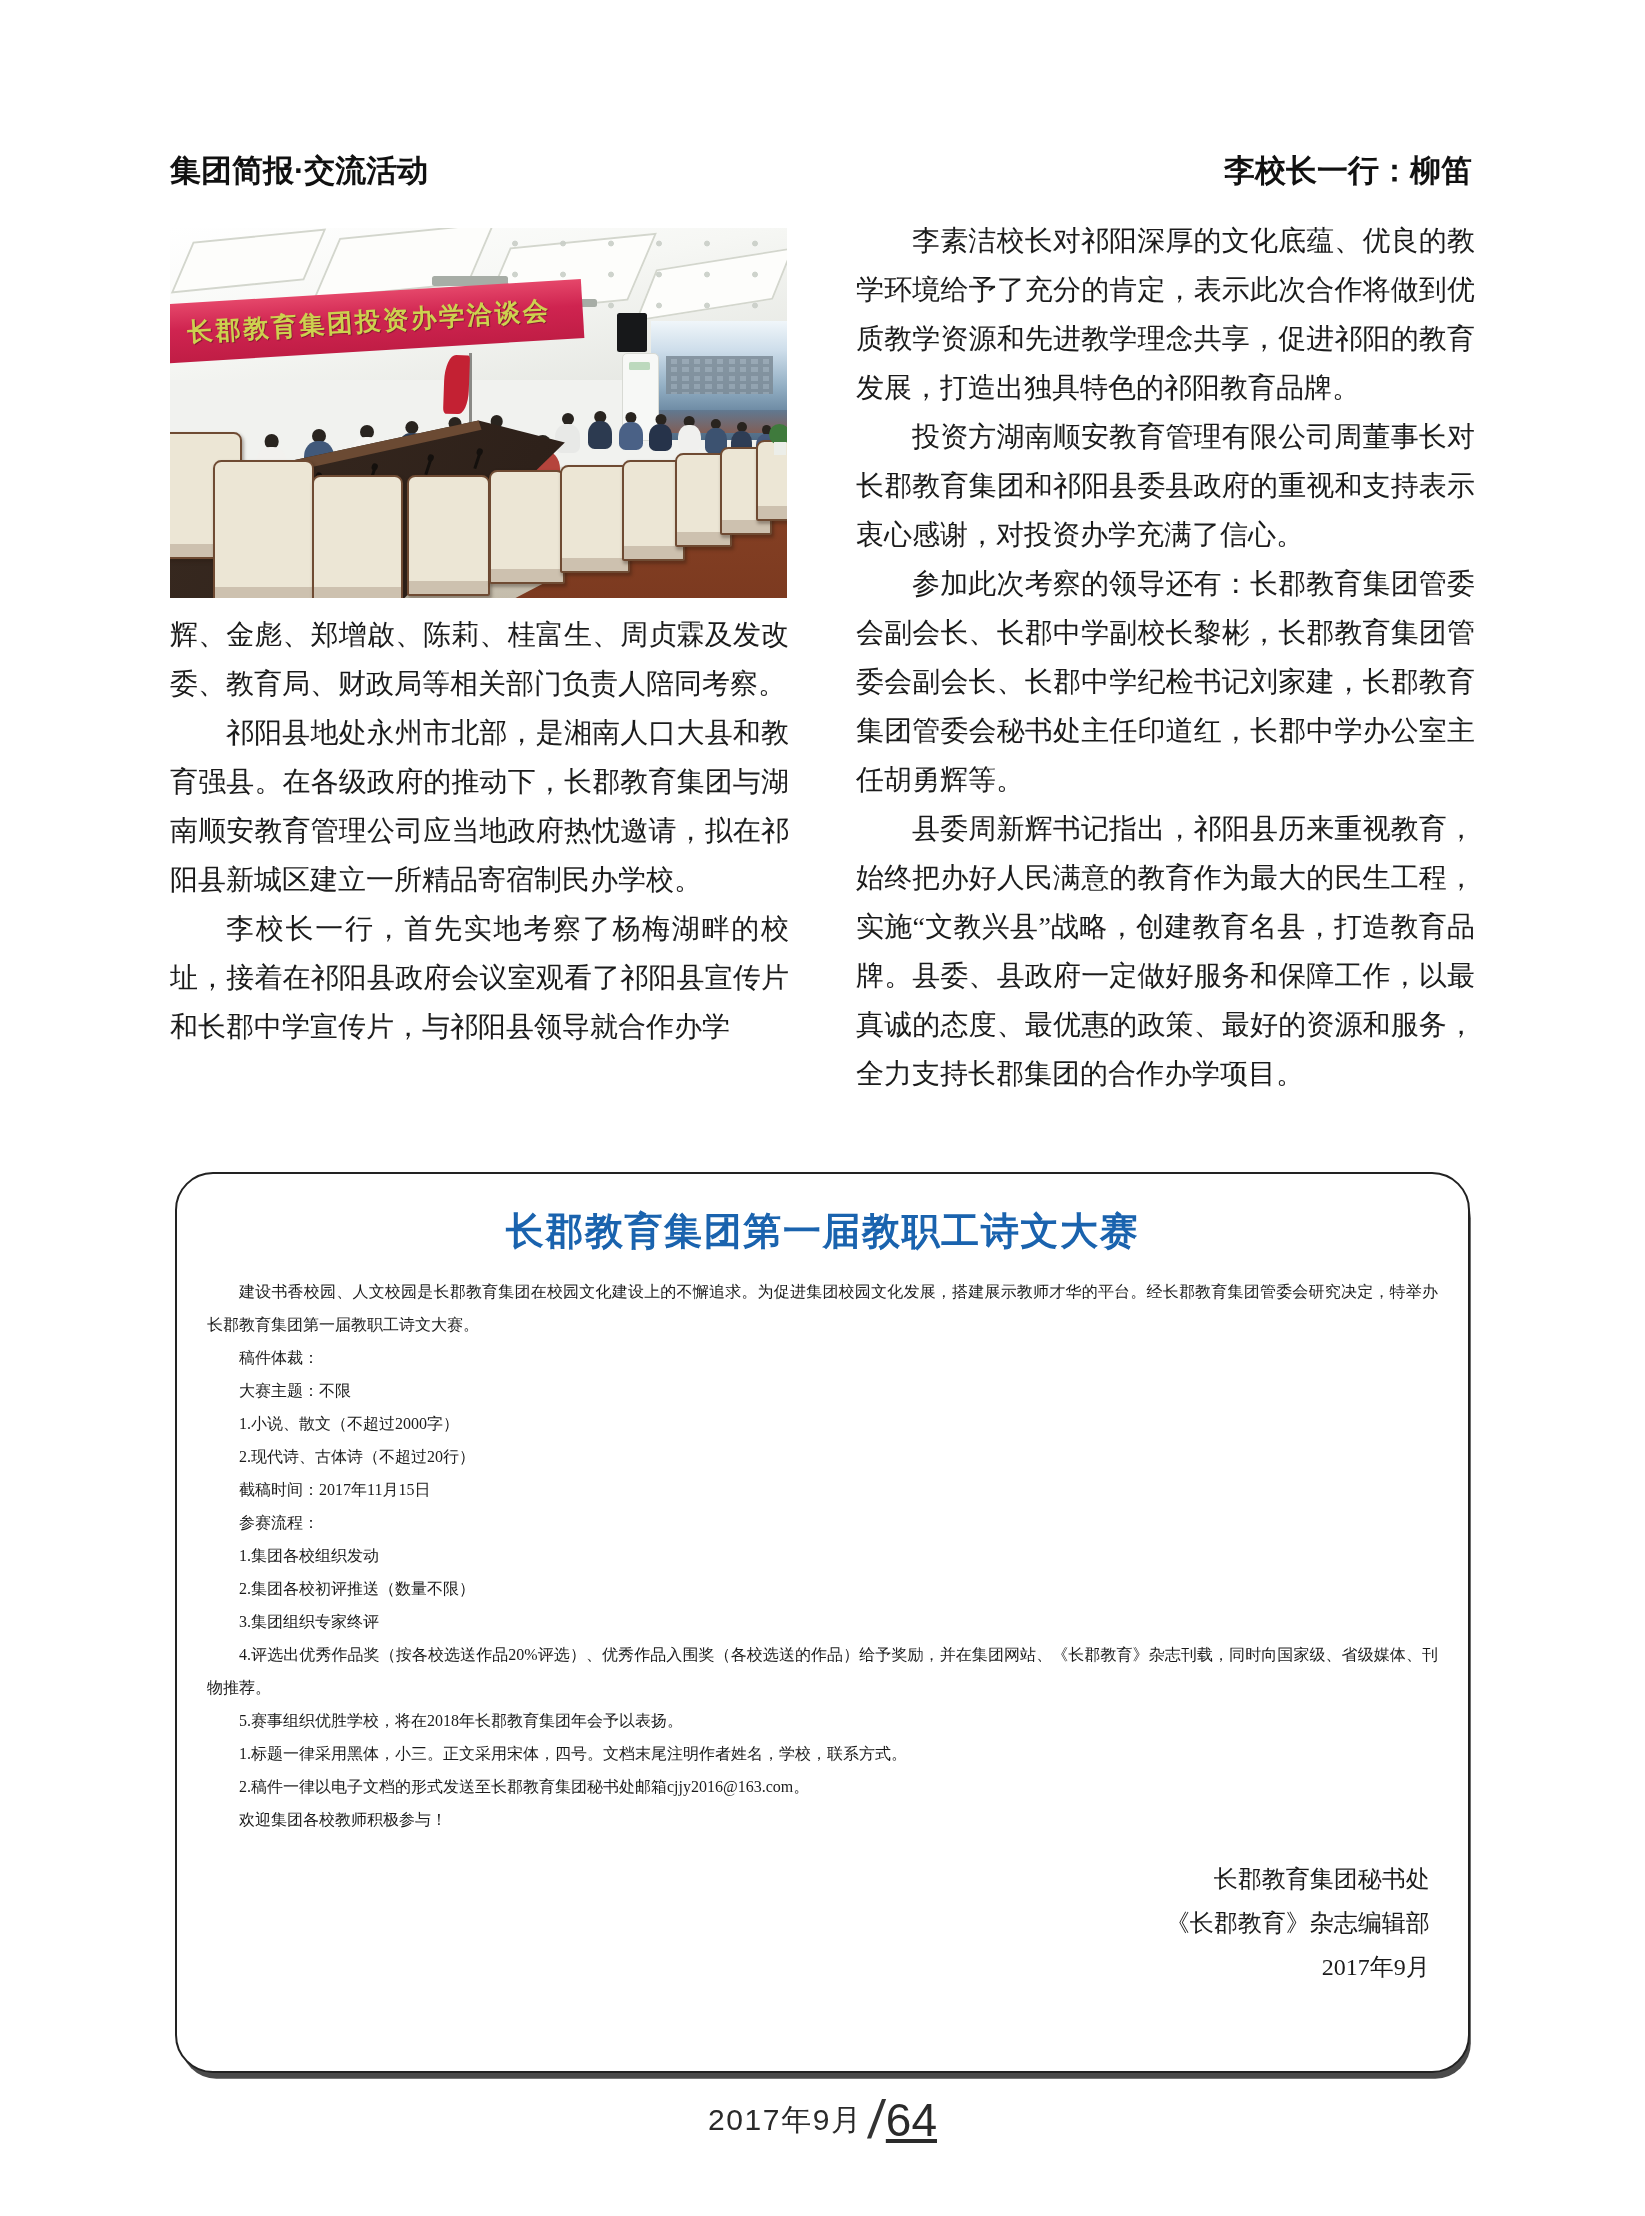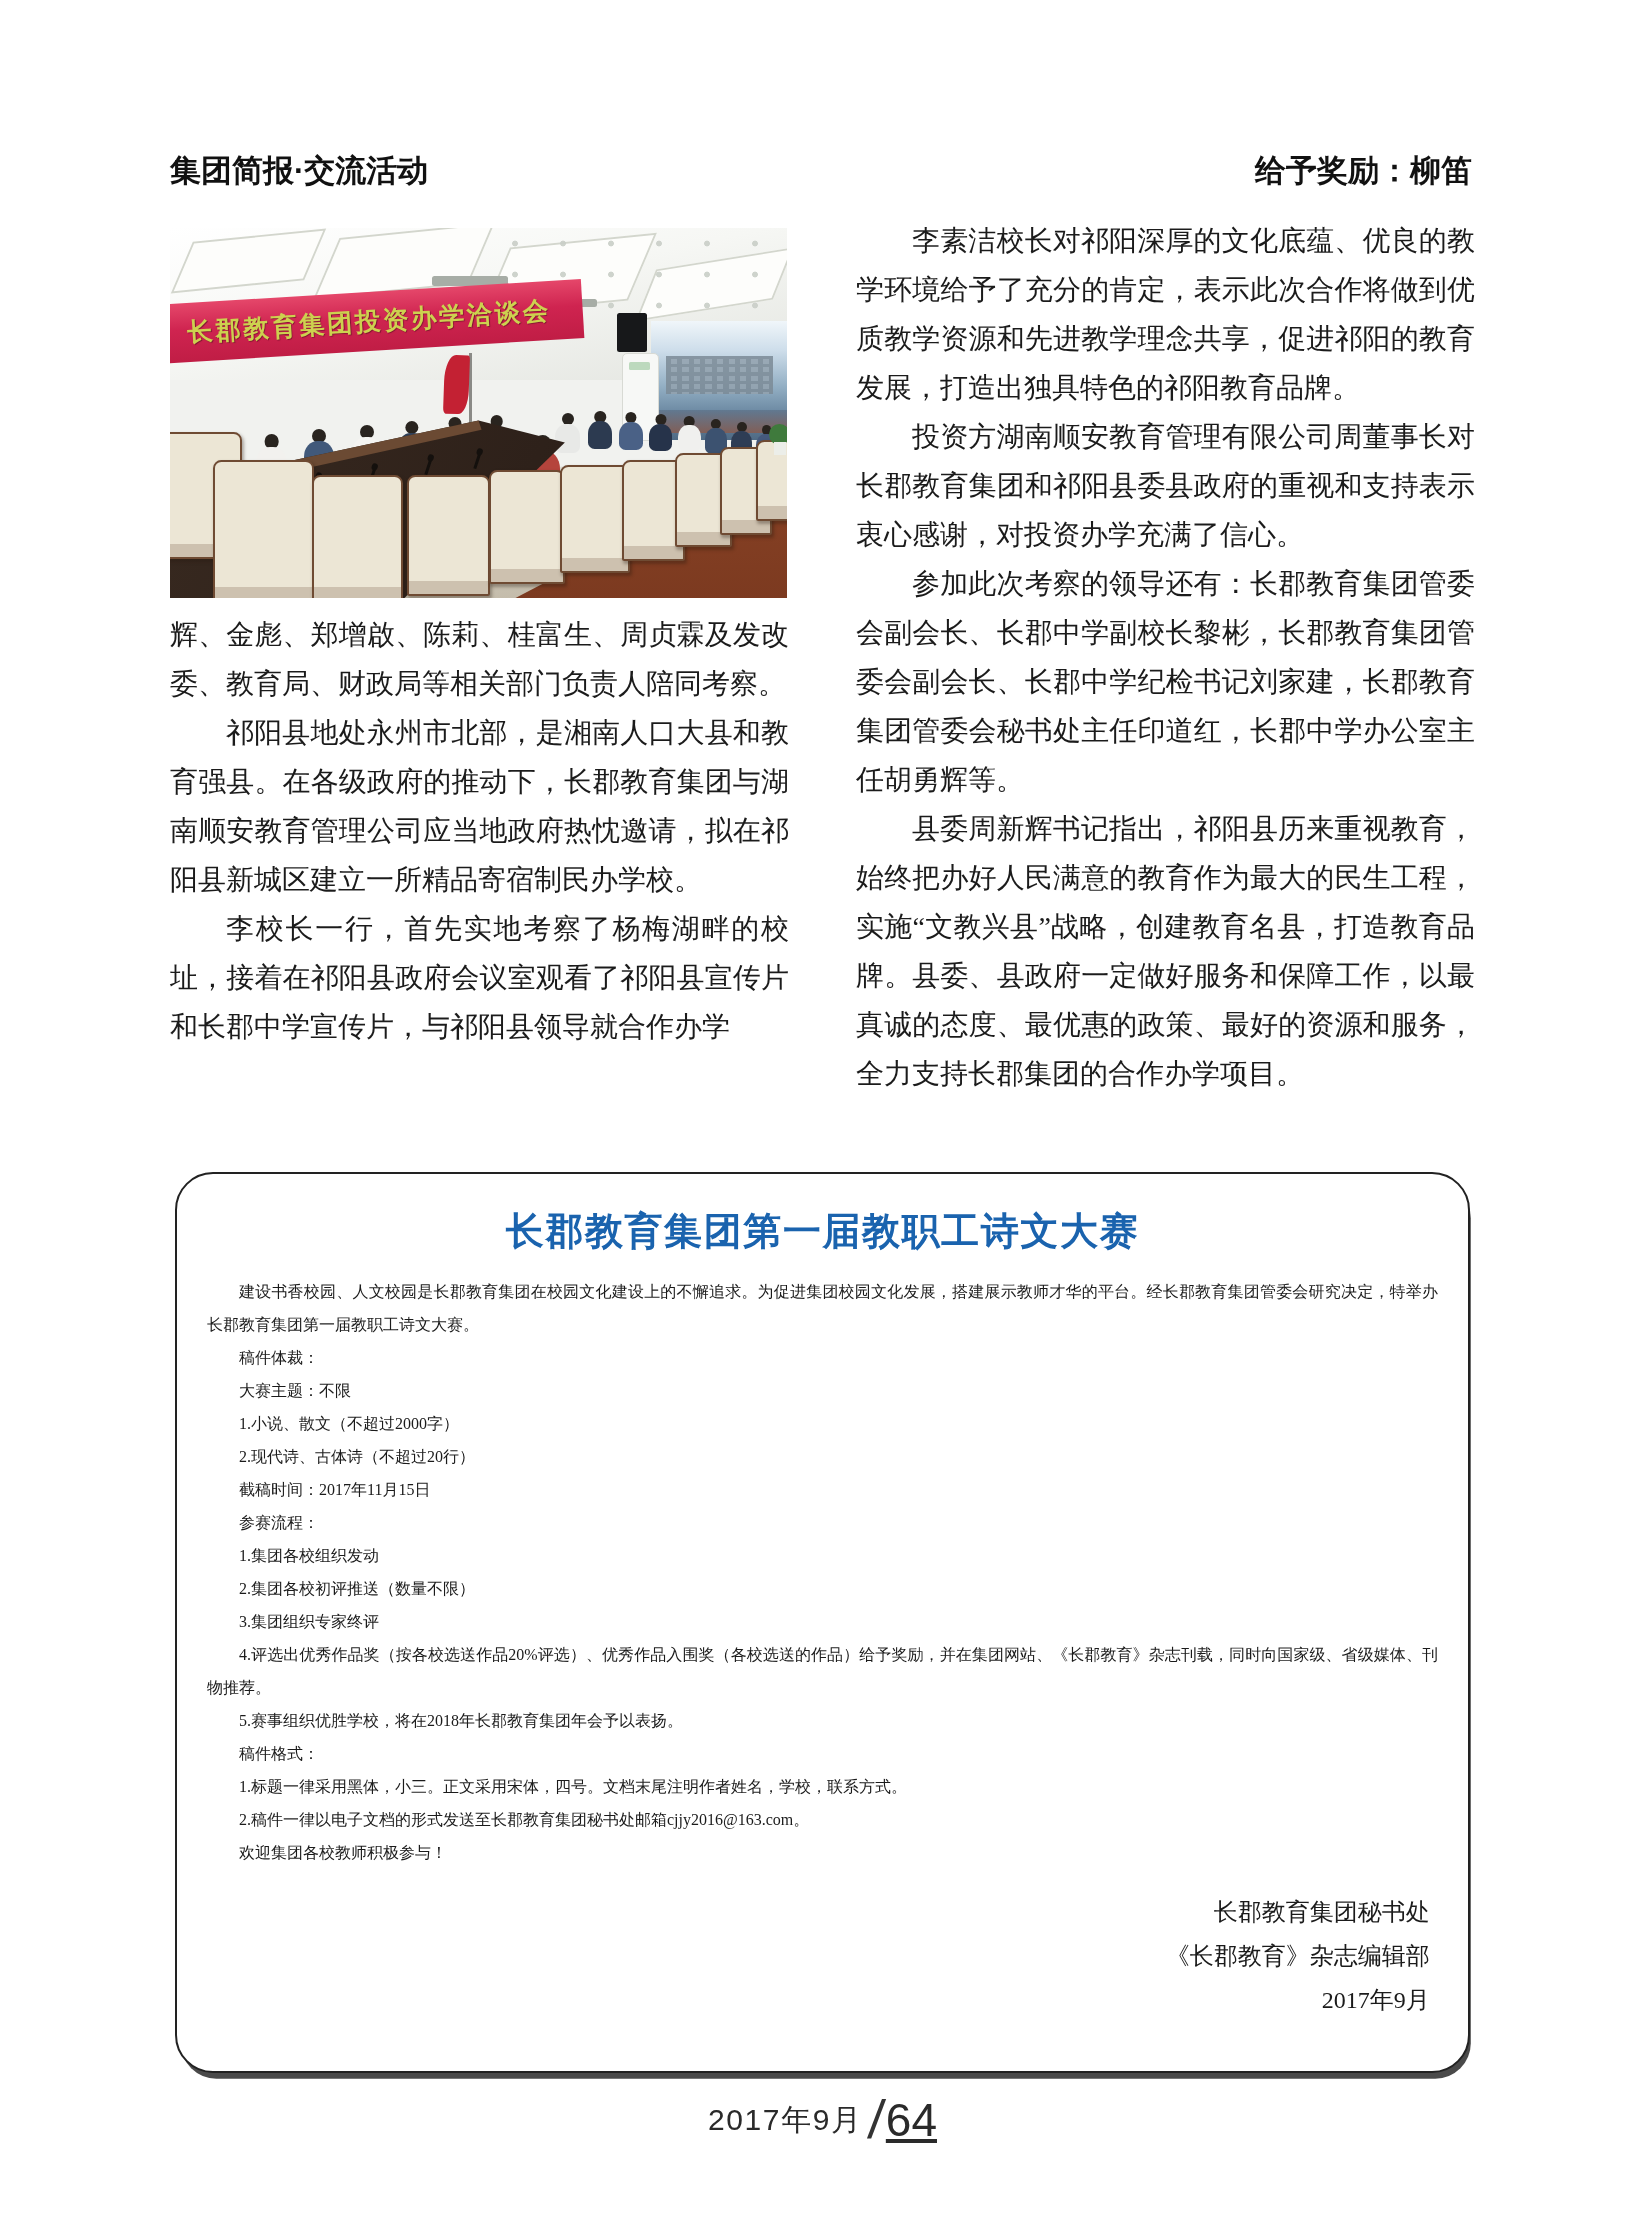--- a/index.html
+++ b/index.html
@@ -79,21 +79,21 @@
       display:inline-block;transform:skewX(-6deg);}
   .f-num{font-size:46px;vertical-align:-6.6px;text-decoration:underline;}
 </style>
 </head>
 <body>
 
 <div class="page">
 
   <div class="hdr">
     <span>集团简报·交流活动</span>
-    <span>给予奖励：柳笛</span>
+    <span>李校长一行：柳笛</span>
   </div>
 
   <div class="photo">
     <div class="ph-ceiling">
       <div class="panel" style="left:15px;top:6.6px;width:123px;height:48px;"></div>
       <div class="panel" style="left:160px;top:1.6px;width:144px;height:58px;"></div>
       <div class="panel" style="left:329px;top:11.5px;width:136px;height:64px;"></div>
       <div class="panel" style="left:481px;top:30px;width:123px;height:49px;transform:skewX(-30deg) rotate(-10deg);"></div>
       <div class="panel" style="left:99px;top:76px;width:165px;height:41px;opacity:.7;"></div>
       <div class="ph-dots"></div>
@@ -223,21 +223,20 @@
       <p>大赛主题：不限</p>
       <p>1.小说、散文（不超过2000字）</p>
       <p>2.现代诗、古体诗（不超过20行）</p>
       <p>截稿时间：2017年11月15日</p>
       <p>参赛流程：</p>
       <p>1.集团各校组织发动</p>
       <p>2.集团各校初评推送（数量不限）</p>
       <p>3.集团组织专家终评</p>
       <p>4.评选出优秀作品奖（按各校选送作品20%评选）、优秀作品入围奖（各校选送的作品）给予奖励，并在集团网站、《长郡教育》杂志刊载，同时向国家级、省级媒体、刊物推荐。</p>
       <p>5.赛事组织优胜学校，将在2018年长郡教育集团年会予以表扬。</p>
-      <p>稿件格式：</p>
       <p>1.标题一律采用黑体，小三。正文采用宋体，四号。文档末尾注明作者姓名，学校，联系方式。</p>
       <p>2.稿件一律以电子文档的形式发送至长郡教育集团秘书处邮箱cjjy2016@163.com。</p>
       <p>欢迎集团各校教师积极参与！</p>
     </div>
     <div class="nbox-sign">
       <div>长郡教育集团秘书处</div>
       <div>《长郡教育》杂志编辑部</div>
       <div>2017年9月</div>
     </div>
   </div>

